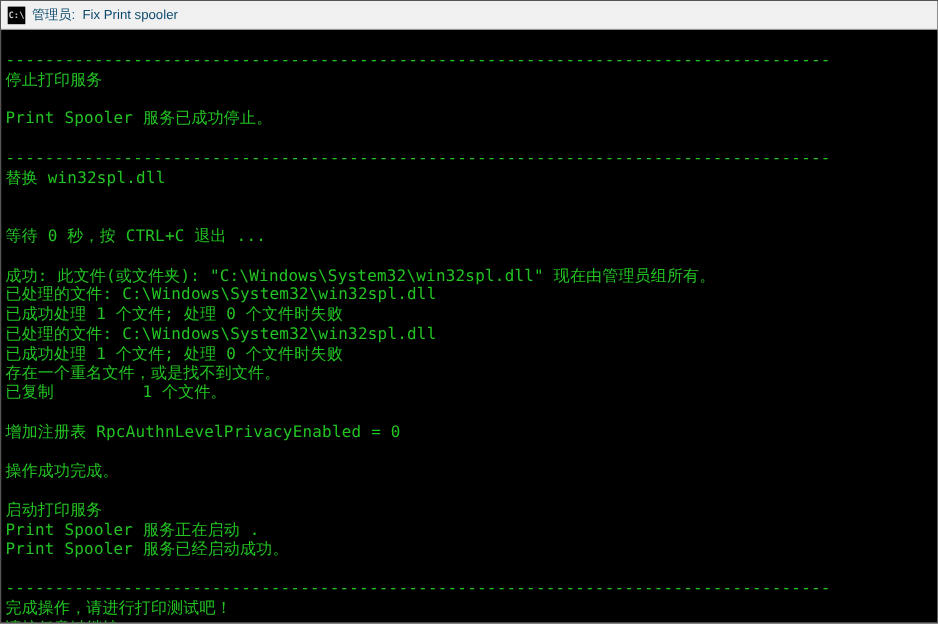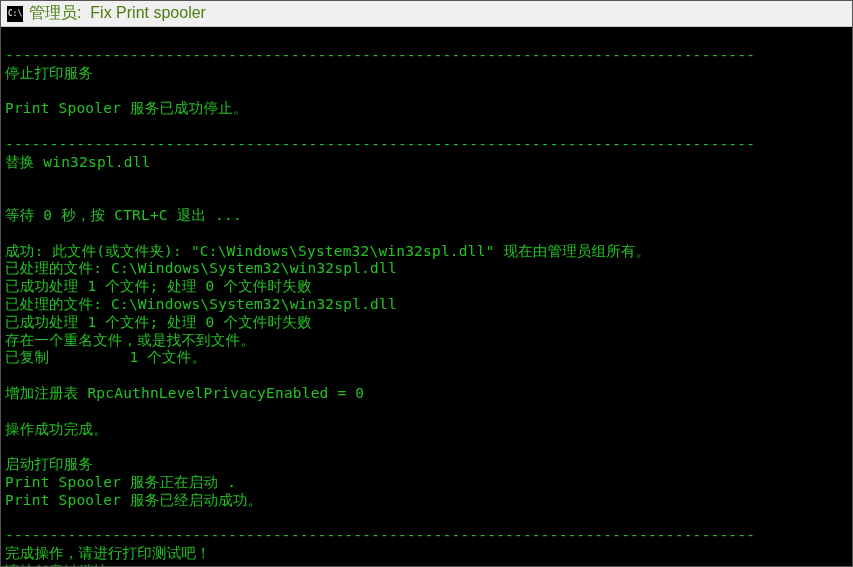--- a/index.html
+++ b/index.html
@@ -33,22 +33,22 @@
       background: #000;
       color: #ccc;
       font-size: 8px;
       font-weight: bold;
       display: flex;
       align-items: center;
       justify-content: center;
       font-family: Consolas, monospace;
     }
     .titlebar .title {
-      font-size: 16px;
-      color: #4d7c0f;
+      font-size: 12px;
+      color: #0c4a6e;
       white-space: pre;
     }
     .terminal {
       flex: 1;
       background: #000;
       color: #22c322;
       font-family: "NSimSun", "SimSun", "Consolas", monospace;
       font-size: 14.5px;
       line-height: 17.8px;
       padding: 2px 4px 0 4px;

